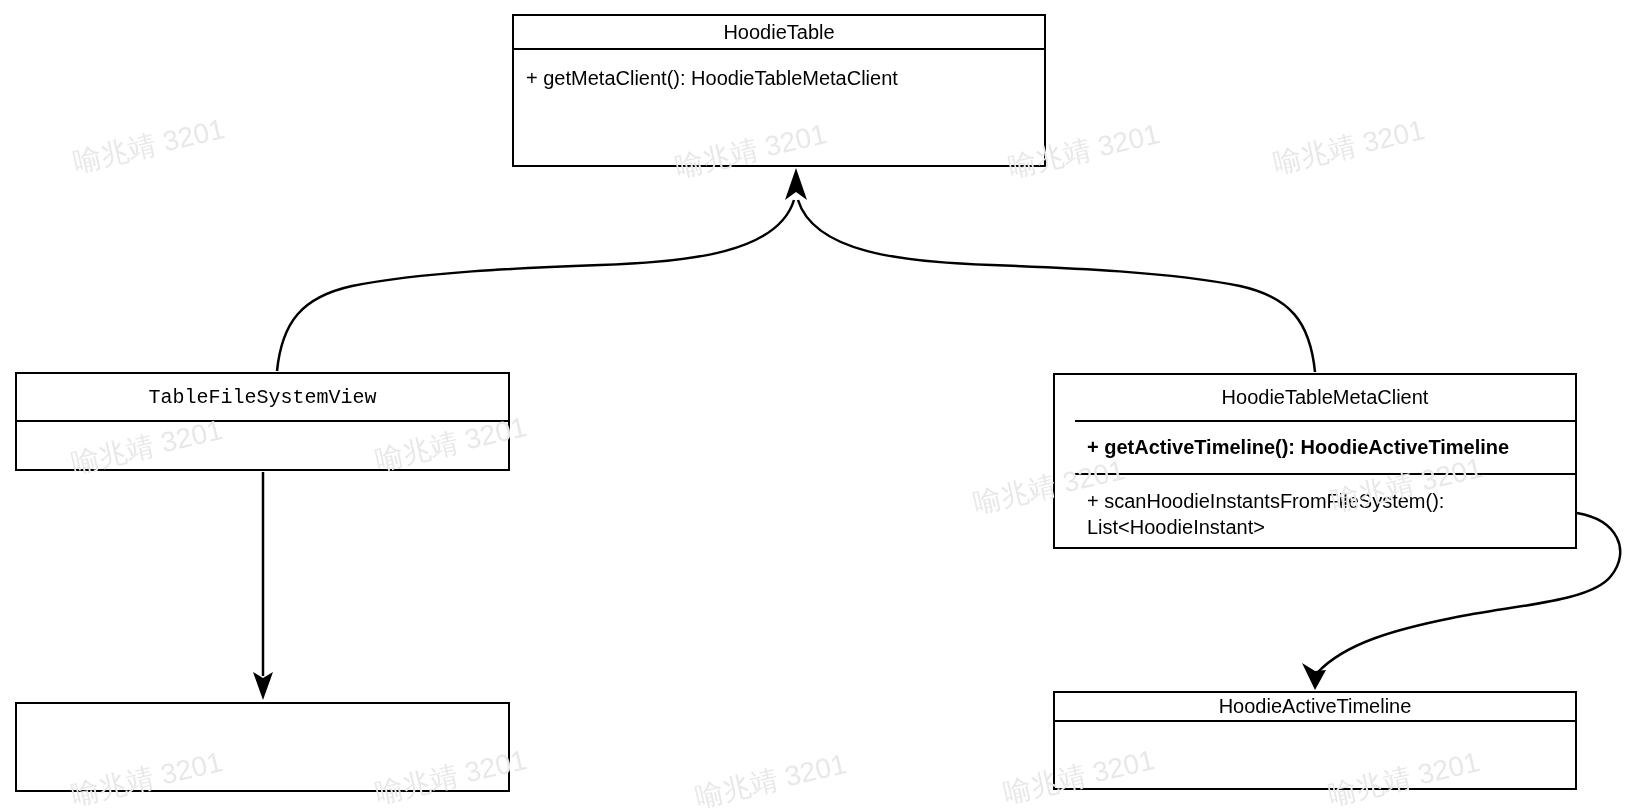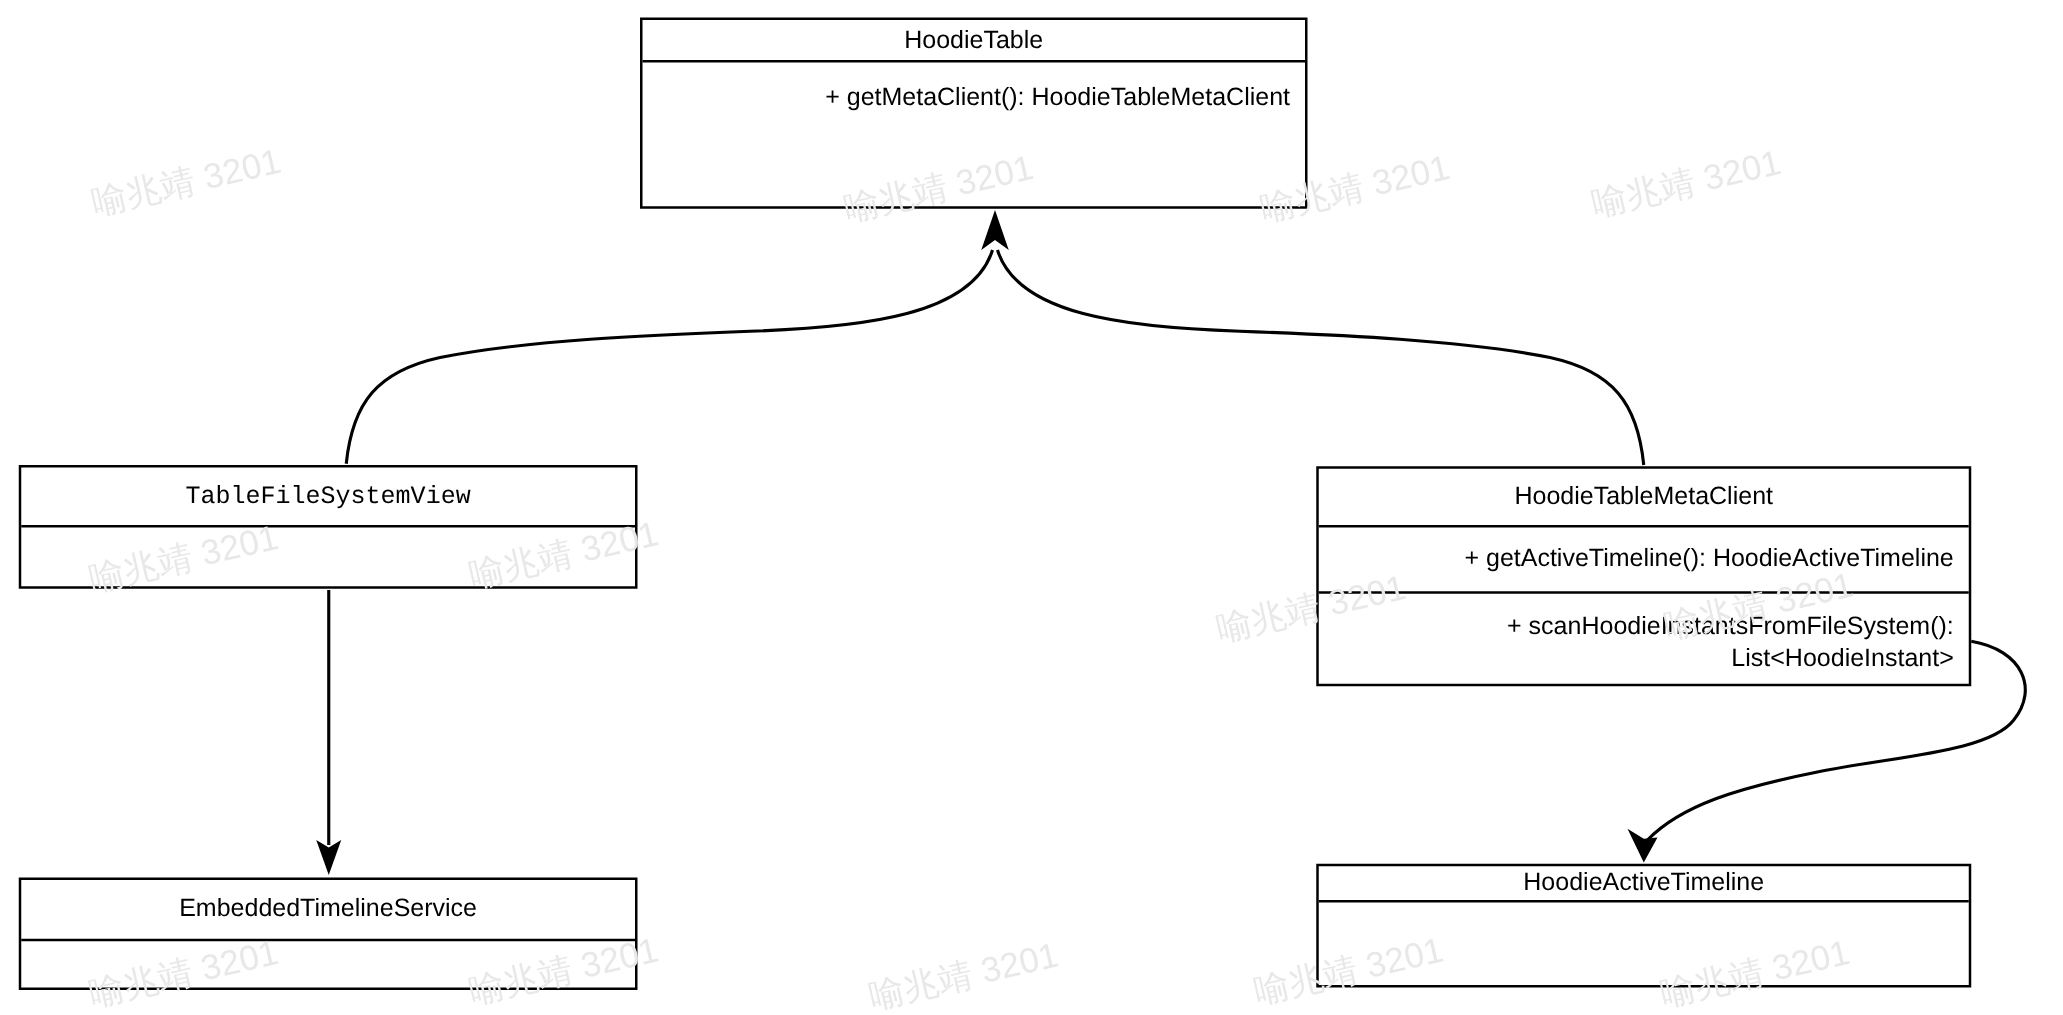--- a/index.html
+++ b/index.html
@@ -34,38 +34,37 @@
     align-items: center;
     justify-content: center;
     font-size: 20px;
     white-space: nowrap;
   }
   .uml-section {
     box-sizing: border-box;
     font-size: 20px;
     padding-left: 12px;
     padding-right: 12px;
-    text-align: right;
   }
   .uml-section.divided {
     border-bottom: 2px solid #000000;
   }
   .member-line {
     line-height: 50px;
     white-space: nowrap;
   }
   .member-single {
     line-height: 51px;
     white-space: nowrap;
   }
   .member-wrap {
     line-height: 26px;
     padding-top: 13px;
   }
-  .bold { font-weight: normal; }
+  .bold { font-weight: bold; }
   #connector-layer {
     z-index: 2;
     pointer-events: none;
   }
   .watermark {
     position: absolute;
     z-index: 3;
     font-size: 28px;
     color: #e8e8e8;
     white-space: nowrap;
@@ -82,32 +81,31 @@
   <div class="uml-section" style="padding-top:3px;">
     <div class="member-line">+ getMetaClient(): HoodieTableMetaClient</div>
   </div>
 </div>
 
 <div class="uml-class" style="left:15px; top:372px; width:495px; height:99px;font-family:Liberation Mono, monospace;">
   <div class="uml-title" style="height:48px;">TableFileSystemView</div>
   <div class="uml-section" style="height:45px;"></div>
 </div>
 
-<div class="uml-class" style="left:1053px; top:373px; width:524px; height:176px;">
+<div class="uml-class" style="left:1053px; top:373px; width:524px; height:176px;padding-left:20px;">
   <div class="uml-title" style="height:47px;">HoodieTableMetaClient</div>
   <div class="uml-section divided" style="height:53px;">
     <div class="member-single bold">+ getActiveTimeline(): HoodieActiveTimeline</div>
   </div>
   <div class="uml-section">
     <div class="member-wrap">+ scanHoodieInstantsFromFileSystem(): List&lt;HoodieInstant&gt;</div>
   </div>
 </div>
 
 <div class="uml-class" style="left:15px; top:702px; width:495px; height:90px;">
-  <div class="uml-title" style="height:49px;">EmbeddedTimelineService</div>
   <div class="uml-section" style="height:37px;"></div>
 </div>
 
 <div class="uml-class" style="left:1053px; top:691px; width:524px; height:99px;">
   <div class="uml-title" style="height:29px;">HoodieActiveTimeline</div>
   <div class="uml-section" style="height:48px;"></div>
 </div>
 
 <svg id="connector-layer" class="layer" width="1650" height="812" viewBox="0 0 1650 812" xmlns="http://www.w3.org/2000/svg">
 

